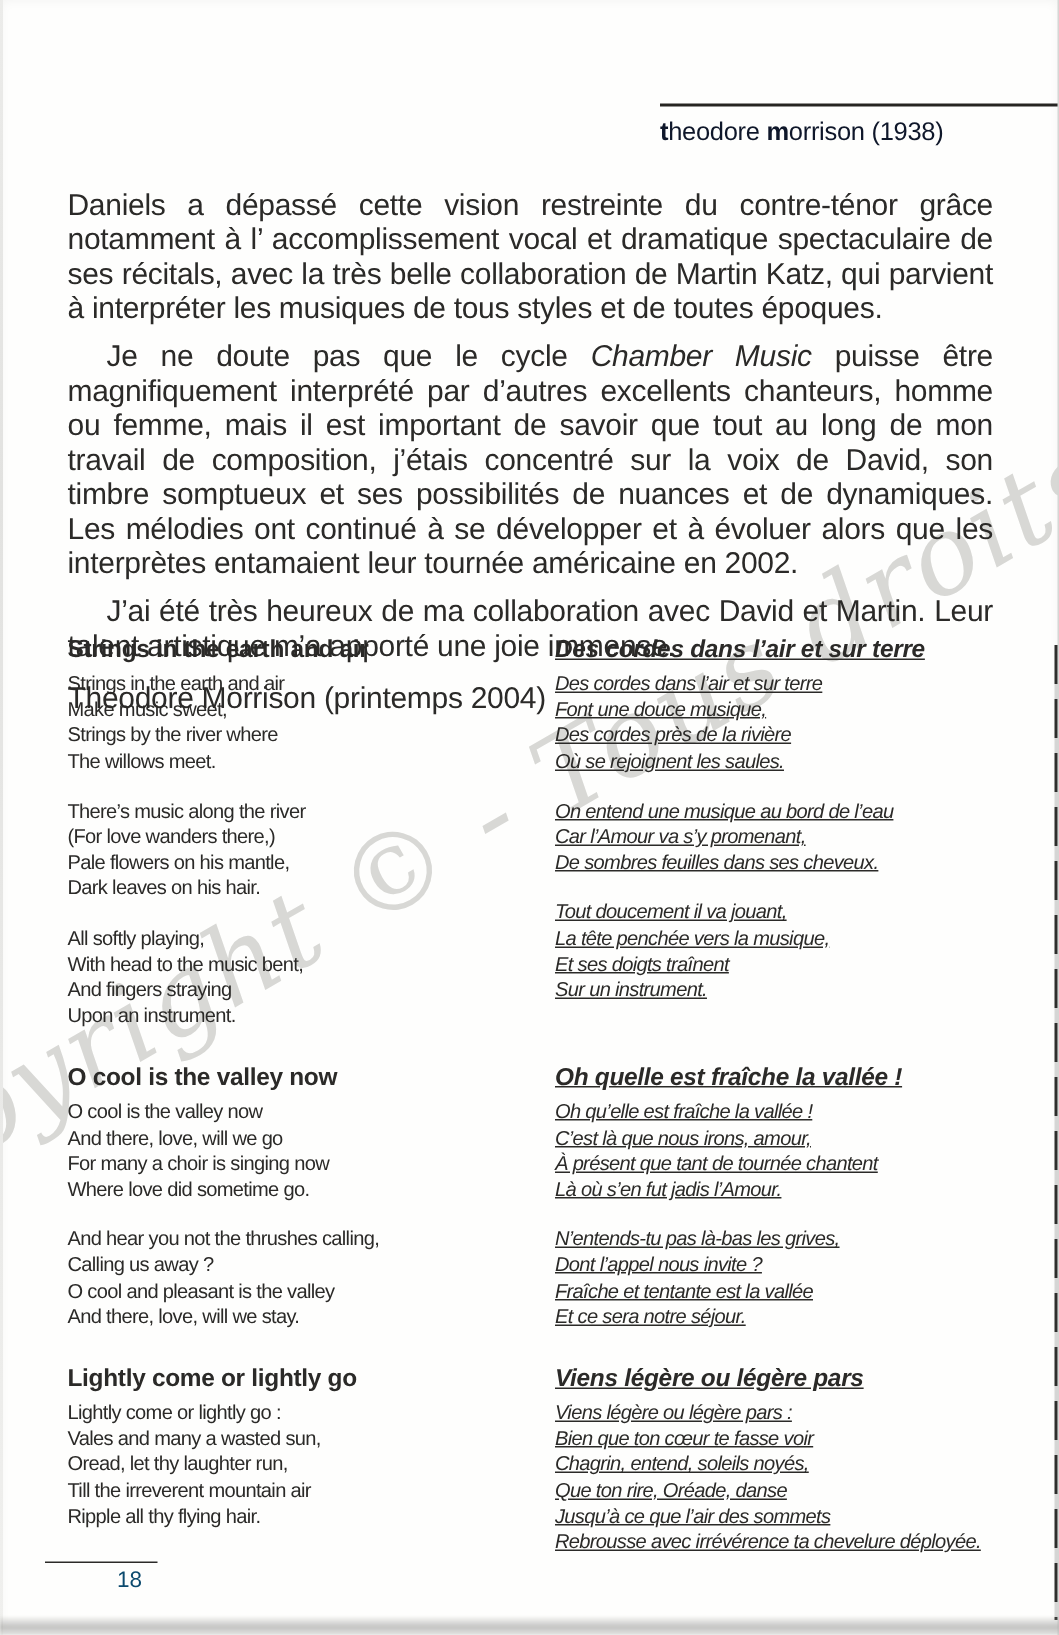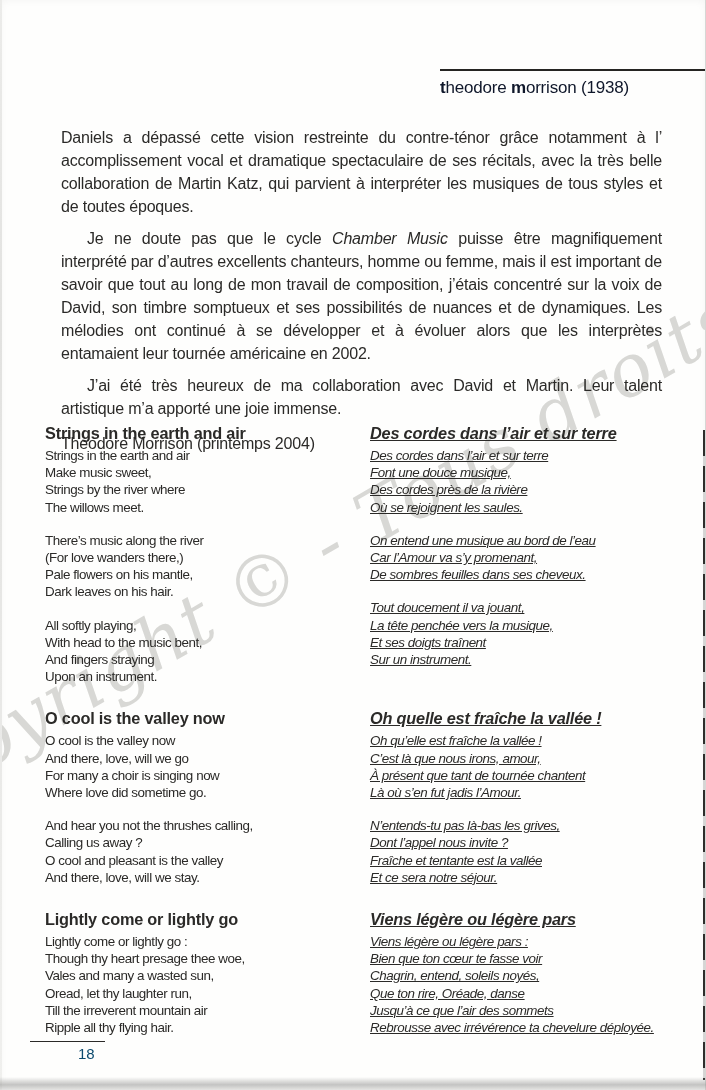--- a/index.html
+++ b/index.html
@@ -39,22 +39,22 @@
     margin-top:7px;
     font-size:17px;
     letter-spacing:-0.2px;
     color:#0f172a;
   }
   .composer-name .b{font-weight:700;}
 
   
   .intro{position:absolute;left:45px;top:126px;width:617px;}
   .intro p{
-    margin:0 0 9px 16px;
-    font-size:16px;
+    margin:0 0 9px 0;
+    font-size:20px;
     line-height:23px;
     letter-spacing:-0.2px;
     text-align:justify;
   }
   .intro p.indent{text-indent:26px;}
   .it{font-style:italic;}
   .signature{
     margin-top:12px !important;
     text-align:center;
     text-indent:0 !important;
@@ -196,21 +196,20 @@
               <div class="poem-line">Et ce sera notre séjour.</div>
             </div>
         </div>
       </div>
 
       <div class="poem-row">
         <div class="poem-col en">
           <div class="poem-title">Lightly come or lightly go</div>
           <div class="stanza">
               <div class="poem-line">Lightly come or lightly go :</div>
-              <div class="poem-line">Though thy heart presage thee woe,</div>
               <div class="poem-line">Vales and many a wasted sun,</div>
               <div class="poem-line">Oread, let thy laughter run,</div>
               <div class="poem-line">Till the irreverent mountain air</div>
               <div class="poem-line">Ripple all thy flying hair.</div>
             </div>
         </div>
         <div class="poem-col fr">
           <div class="poem-title">Viens légère ou légère pars</div>
           <div class="stanza">
               <div class="poem-line">Viens légère ou légère pars :</div>

